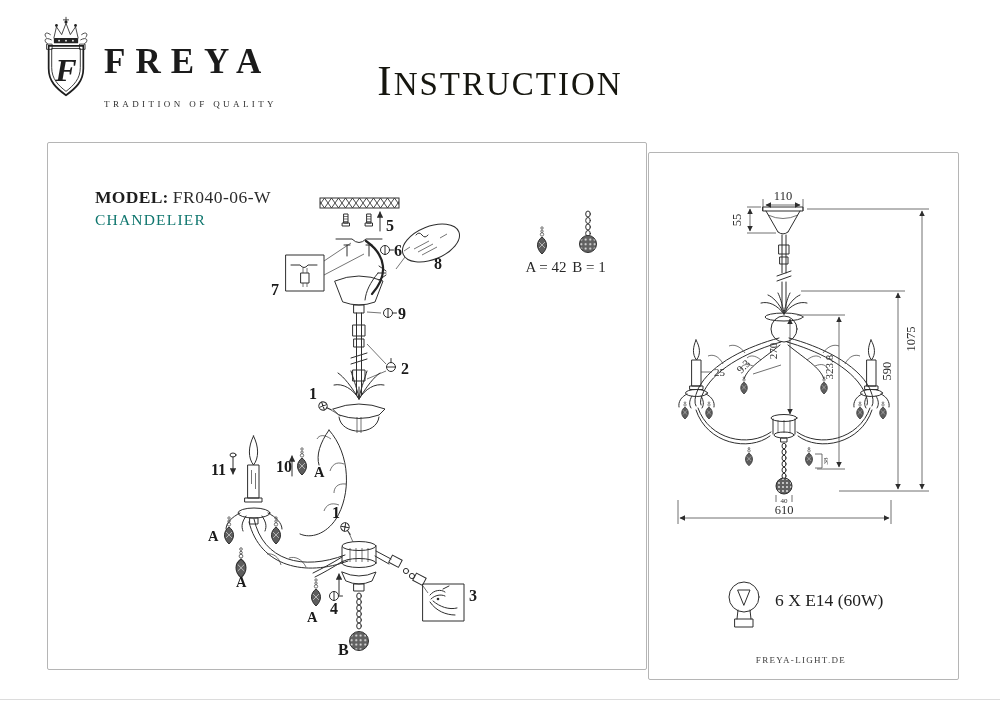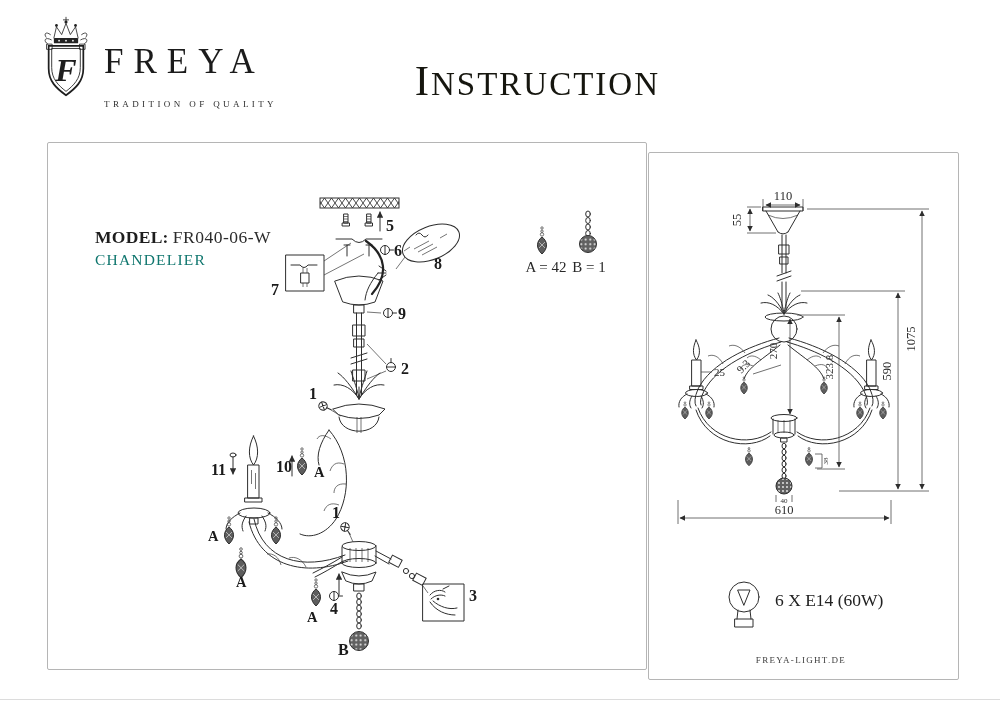--- a/index.html
+++ b/index.html
@@ -2,31 +2,31 @@
 <html><head>
 <meta charset="utf-8">
 <style>
   html,body{margin:0;padding:0;background:#fff;}
   .page{position:relative;width:1000px;height:706px;background:#ffffff;overflow:hidden;
         font-family:"Liberation Serif",serif;color:#1d1d1d;}
   
   .brand{position:absolute;left:40px;top:14px;display:flex;align-items:flex-start;}
   .crest{width:52px;height:88px;display:block;}
   .brand-text{margin-left:12px;padding-top:30px;}
-  .brand-name{font-size:35px;font-weight:normal;letter-spacing:10px;color:#1b1b1b;line-height:1;}
+  .brand-name{font-size:35px;font-weight:bold;letter-spacing:10px;color:#1b1b1b;line-height:1;}
   .brand-tagline{font-size:9px;letter-spacing:3.4px;color:#2e2e2e;margin-top:20px;}
-  .title{position:absolute;left:340px;top:56px;width:320px;margin:0;text-align:right;
+  .title{position:absolute;left:340px;top:56px;width:320px;margin:0;text-align:center;
          font-size:33px;font-weight:normal;letter-spacing:2px;color:#16160f;}
   .title::first-letter{font-size:43px;}
   
   .panel{position:absolute;border:1px solid #b5b5b5;border-radius:2px;background:#fff;}
   .panel-left{left:47px;top:142px;width:598px;height:526px;}
   .panel-right{left:648px;top:152px;width:309px;height:526px;}
   .fill{position:absolute;left:0;top:0;width:100%;height:100%;}
-  .model{position:absolute;left:47px;top:44px;z-index:2;margin-top:40px;}
+  .model{position:absolute;left:47px;top:44px;z-index:2;}
   .model-label{font-weight:bold;font-size:17.5px;letter-spacing:.3px;}
   .model-number{font-size:17.5px;color:#2c2c2c;letter-spacing:.5px;}
   .product-type{font-size:15.5px;letter-spacing:1.2px;color:#0f766e;margin-top:3px;}
   .bottom-rule{position:absolute;left:0;top:699px;width:1000px;border-top:1px solid #dcdcdc;}
   
   .ln{stroke:#2e2e2e;fill:none;stroke-width:1;stroke-linecap:round;stroke-linejoin:round;}
   .ln2{stroke:#222;fill:none;stroke-width:2.2;stroke-linecap:round;}
   .thin{stroke:#3a3a3a;fill:none;stroke-width:.7;}
   .dl{stroke:#4b4b4b;fill:none;stroke-width:.8;}
   .num{font:bold 16px "Liberation Serif",serif;fill:#1b1b1b;}

